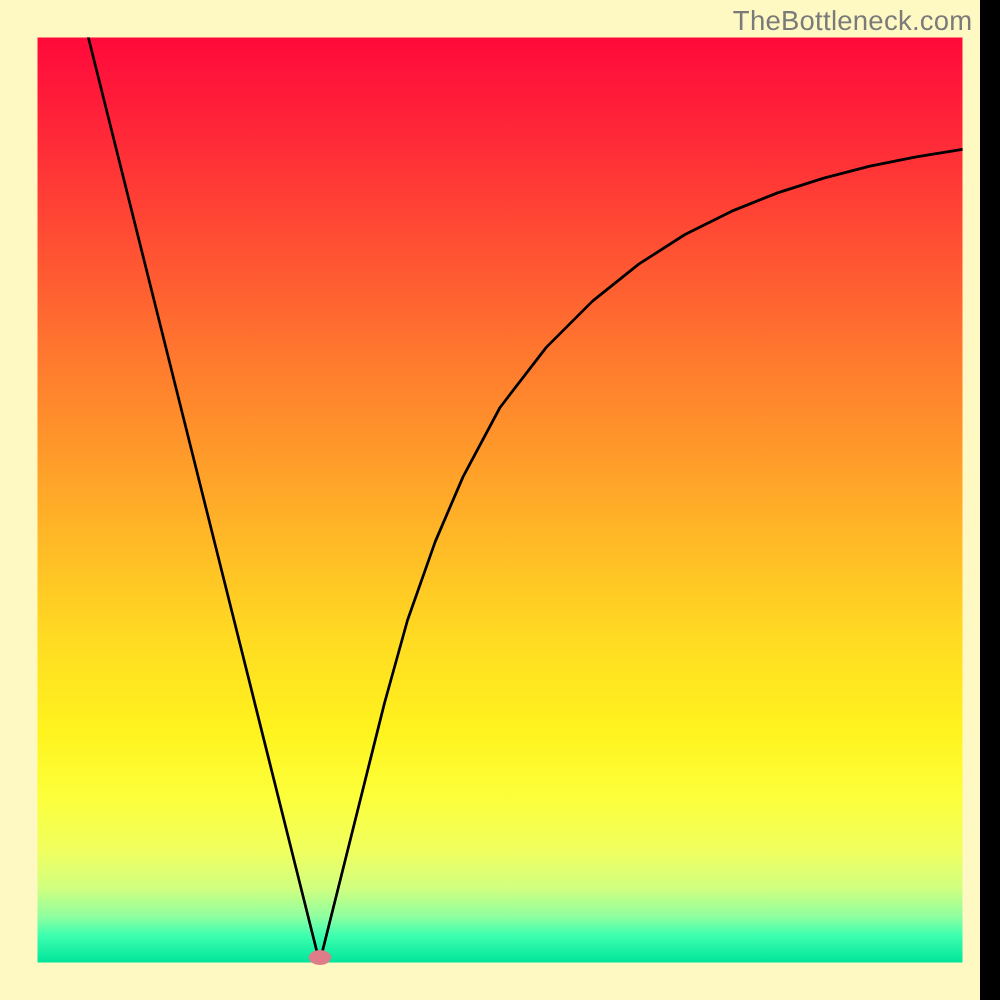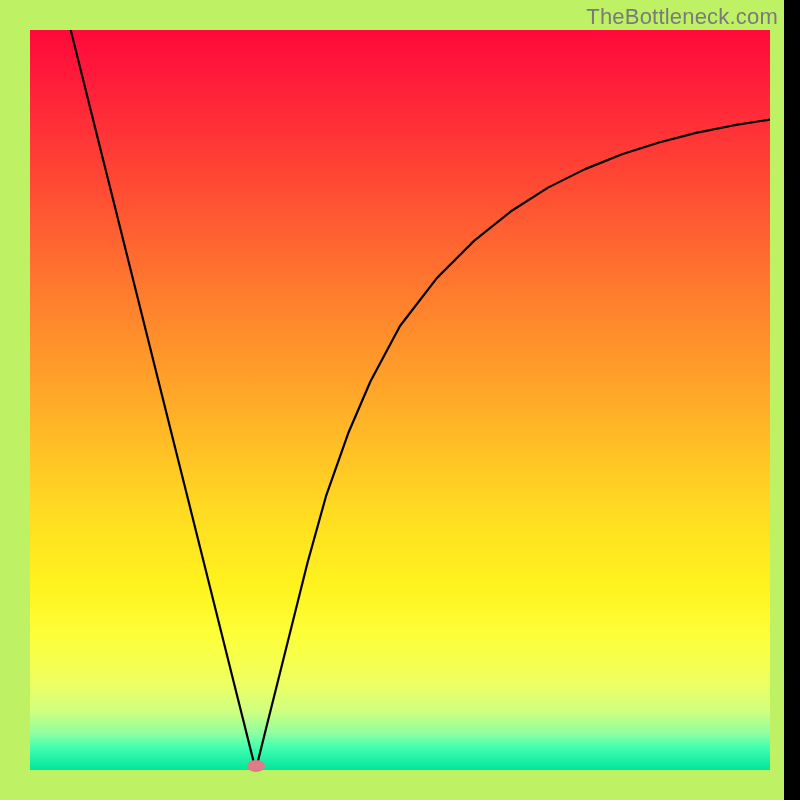--- a/index.html
+++ b/index.html
@@ -1,21 +1,21 @@
 <!DOCTYPE html>
 <html><head>
 <meta charset="utf-8">
 <style>
   * { margin: 0; padding: 0; box-sizing: border-box; }
   html, body { width: 800px; height: 800px; overflow: hidden; background: #000; }
   .chart-container {
     position: relative;
     width: 784px;
     height: 800px;
-    background: #bef264;
+    background: #fef9c3;
   }
   .plot-area {
     position: absolute;
     left: 30px;
     top: 30px;
     width: 740px;
     height: 740px;
     background: linear-gradient(to bottom,
       #ff0a3a 0%,
       #ff1a3a 6%,

